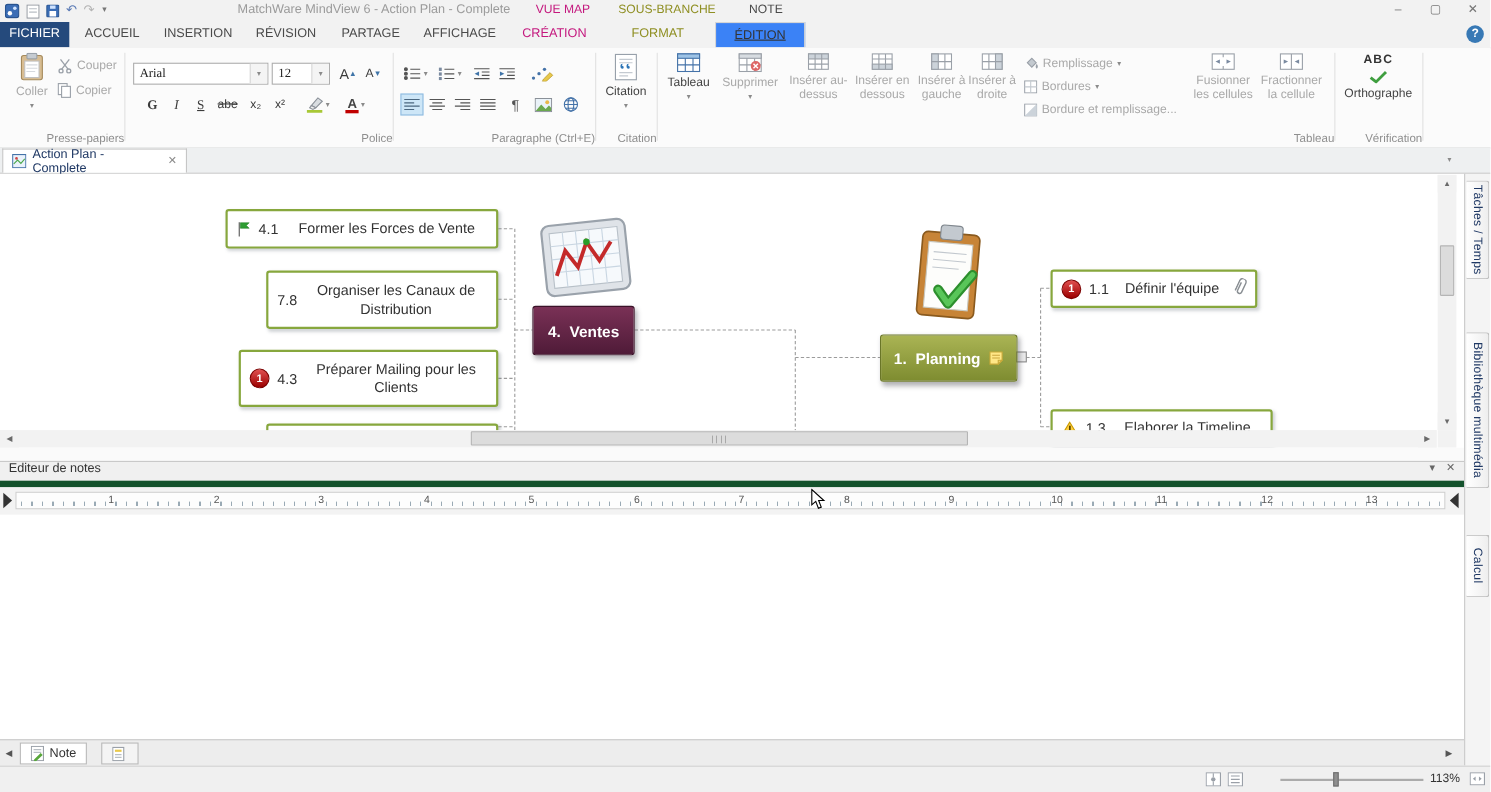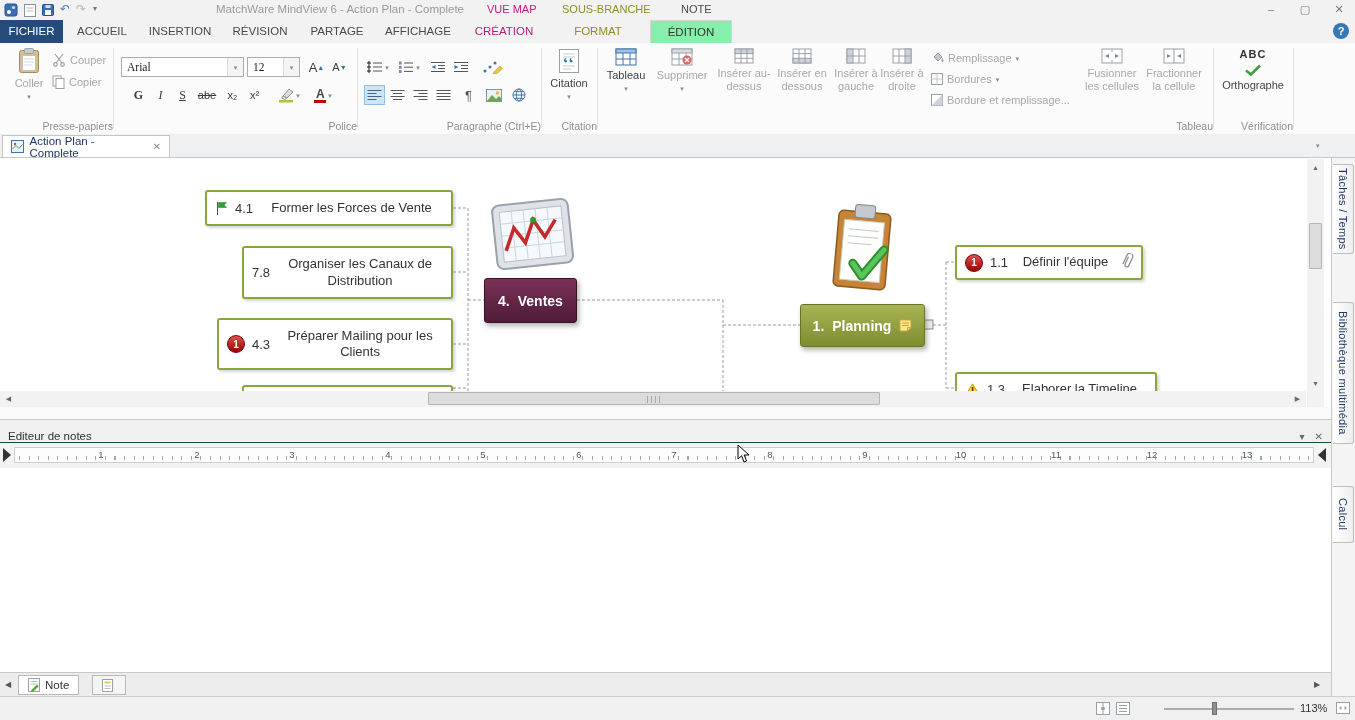--- a/index.html
+++ b/index.html
@@ -7,21 +7,21 @@
        font-family:"Liberation Sans","DejaVu Sans",sans-serif;font-size:12px;color:#444;}
   .abs{position:absolute;}
   
   #titlebar{left:0;top:0;width:1355px;height:20px;background:#f2f2f2;}
   #title-text{color:#9b9b9b;font-size:11.5px;white-space:nowrap;}
   .ctx-label{font-size:11px;white-space:nowrap;}
   .wbtn{position:absolute;top:0;width:30px;height:19px;text-align:center;line-height:19px;color:#777;font-size:11px;}
   
   #tabrow{left:0;top:20px;width:1355px;height:23px;background:#f2f2f2;border-bottom:1px solid #d5d5d5;}
   .rtab{position:absolute;top:0;height:22px;line-height:22px;text-align:center;font-size:11.5px;color:#4a4a4a;box-sizing:border-box;}
-  .rtab.active{background:#86efac;border:1px solid #d5d5d5;border-bottom:none;color:#333;height:23px;}
+  .rtab.active{background:#3b82f6;border:1px solid #d5d5d5;border-bottom:none;color:#333;height:23px;text-decoration:underline;}
   #tab-fichier{background:#254a7c;color:#fff;height:23px;}
   #help-btn{position:absolute;left:1333px;top:3px;width:16px;height:16px;border-radius:50%;background:#3879b5;color:#fff;
             font-size:11px;font-weight:bold;text-align:center;line-height:16px;}
   
   #ribbon{left:0;top:43px;width:1355px;height:91px;background:#fbfbfb;border-bottom:1px solid #d0d0d0;}
   .rgroup{position:absolute;top:0;height:91px;}
   .glabel{position:absolute;bottom:2px;left:0;right:0;text-align:right;font-size:10.5px;color:#8f8f8f;white-space:nowrap;}
   .vdiv{position:absolute;top:5px;height:80px;width:1px;background:#e2e2e2;}
   .btn-lg{position:absolute;display:flex;flex-direction:column;align-items:center;justify-content:flex-start;gap:3px;
           font-size:11px;color:#565656;text-align:center;line-height:1.15;}
@@ -44,22 +44,22 @@
   .branch .bnum{white-space:nowrap;}
   .branch .btxt{flex:1;text-align:center;line-height:1.25;}
   .mainnode{position:absolute;border-radius:3px;display:flex;align-items:center;justify-content:center;gap:8px;color:#fff;
             font-weight:bold;font-size:14px;box-shadow:2px 3px 5px rgba(60,60,70,.4);box-sizing:border-box;}
   .prio{width:16px;height:16px;border-radius:50%;background:linear-gradient(#e05050,#9c0000);border:1px solid #7c0000;color:#fff;
         font-size:10px;font-weight:bold;display:flex;align-items:center;justify-content:center;flex:none;}
   .sb-btn{position:absolute;background:#f2f2f2;color:#6a6a6a;display:flex;align-items:center;justify-content:center;font-size:7px;}
   .sb-thumb{position:absolute;background:#dcdcdc;border:1px solid #b5b5b5;border-radius:1px;box-sizing:border-box;}
   
   #splitter{left:0;top:407px;width:1331px;height:12px;background:#fafafa;}
-  #notes-hdr{left:0;top:419px;width:1331px;height:24px;background:#f0f0f0;border-top:1px solid #c9c9c9;border-bottom:1px solid #14532d;
-             display:flex;align-items:flex-end;padding:0 8px;font-size:11.5px;color:#333;box-sizing:border-box;}
+  #notes-hdr{left:0;top:419px;width:1331px;height:24px;background:#f0f0f0;border-top:1px solid #c9c9c9;border-bottom:6px solid #14532d;
+             display:flex;align-items:flex-start;padding:0 8px;font-size:11.5px;color:#333;box-sizing:border-box;}
   #ruler-row{left:0;top:443px;width:1331px;height:25px;background:#f3f3f3;}
   #ruler{position:absolute;left:14px;top:4px;width:1300px;height:16px;background:#fdfdfd;border:1px solid #cfcfcf;box-sizing:border-box;}
   .rnum{position:absolute;top:1px;width:14px;text-align:center;font-size:9.5px;color:#555;}
   #ruler-ticks{position:absolute;left:4px;right:4px;bottom:2px;height:4px;
                background-image:repeating-linear-gradient(90deg,#9aaab5 0,#9aaab5 1px,transparent 1px,transparent 9.55px);}
   .margin-marker{position:absolute;width:0;height:0;border-top:7px solid transparent;border-bottom:7px solid transparent;}
   #notes-body{left:0;top:468px;width:1331px;height:204px;background:#fff;}
   #notetabs{left:0;top:672px;width:1331px;height:24px;background:#ededed;border-top:1px solid #c9c9c9;box-sizing:border-box;}
   .ntab{position:absolute;top:2px;height:20px;background:#fff;border:1px solid #b9b9b9;display:flex;align-items:center;gap:5px;
         padding:0 9px;font-size:11.5px;color:#333;box-sizing:border-box;}

